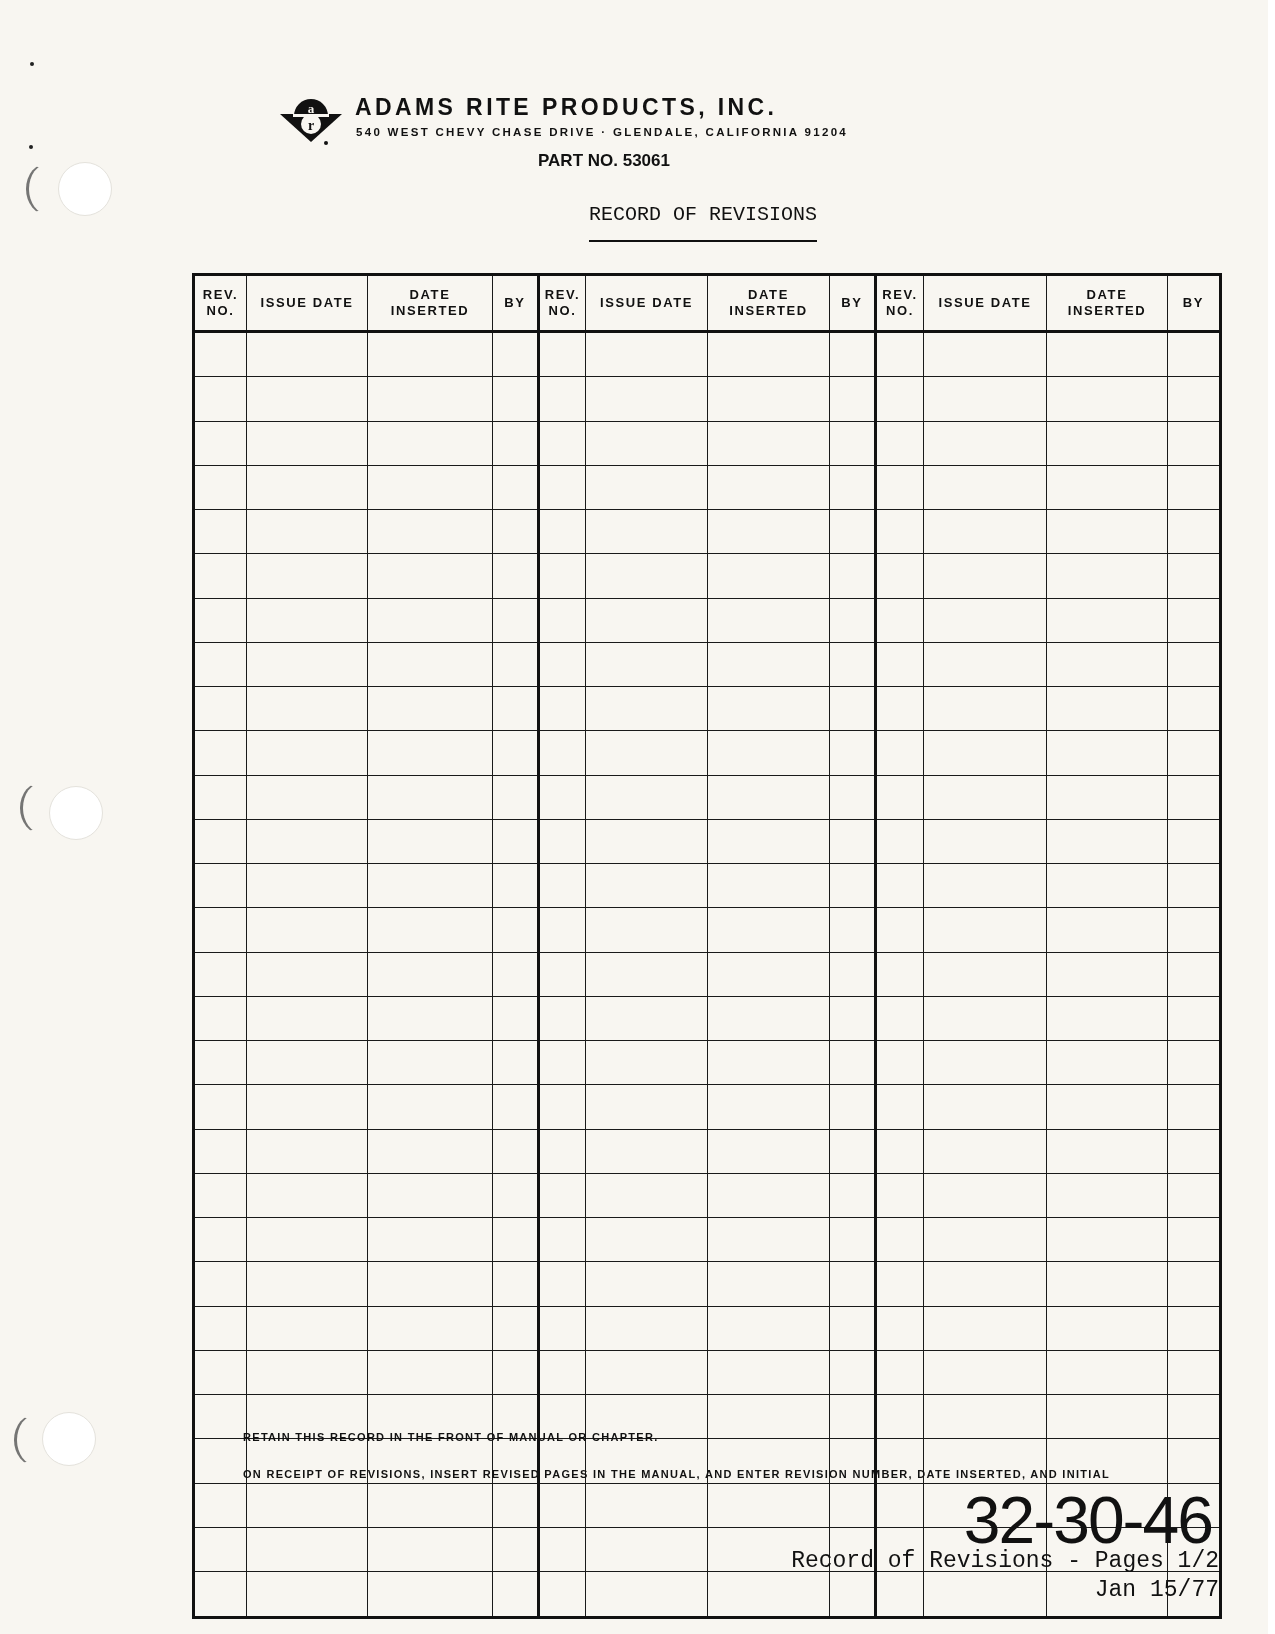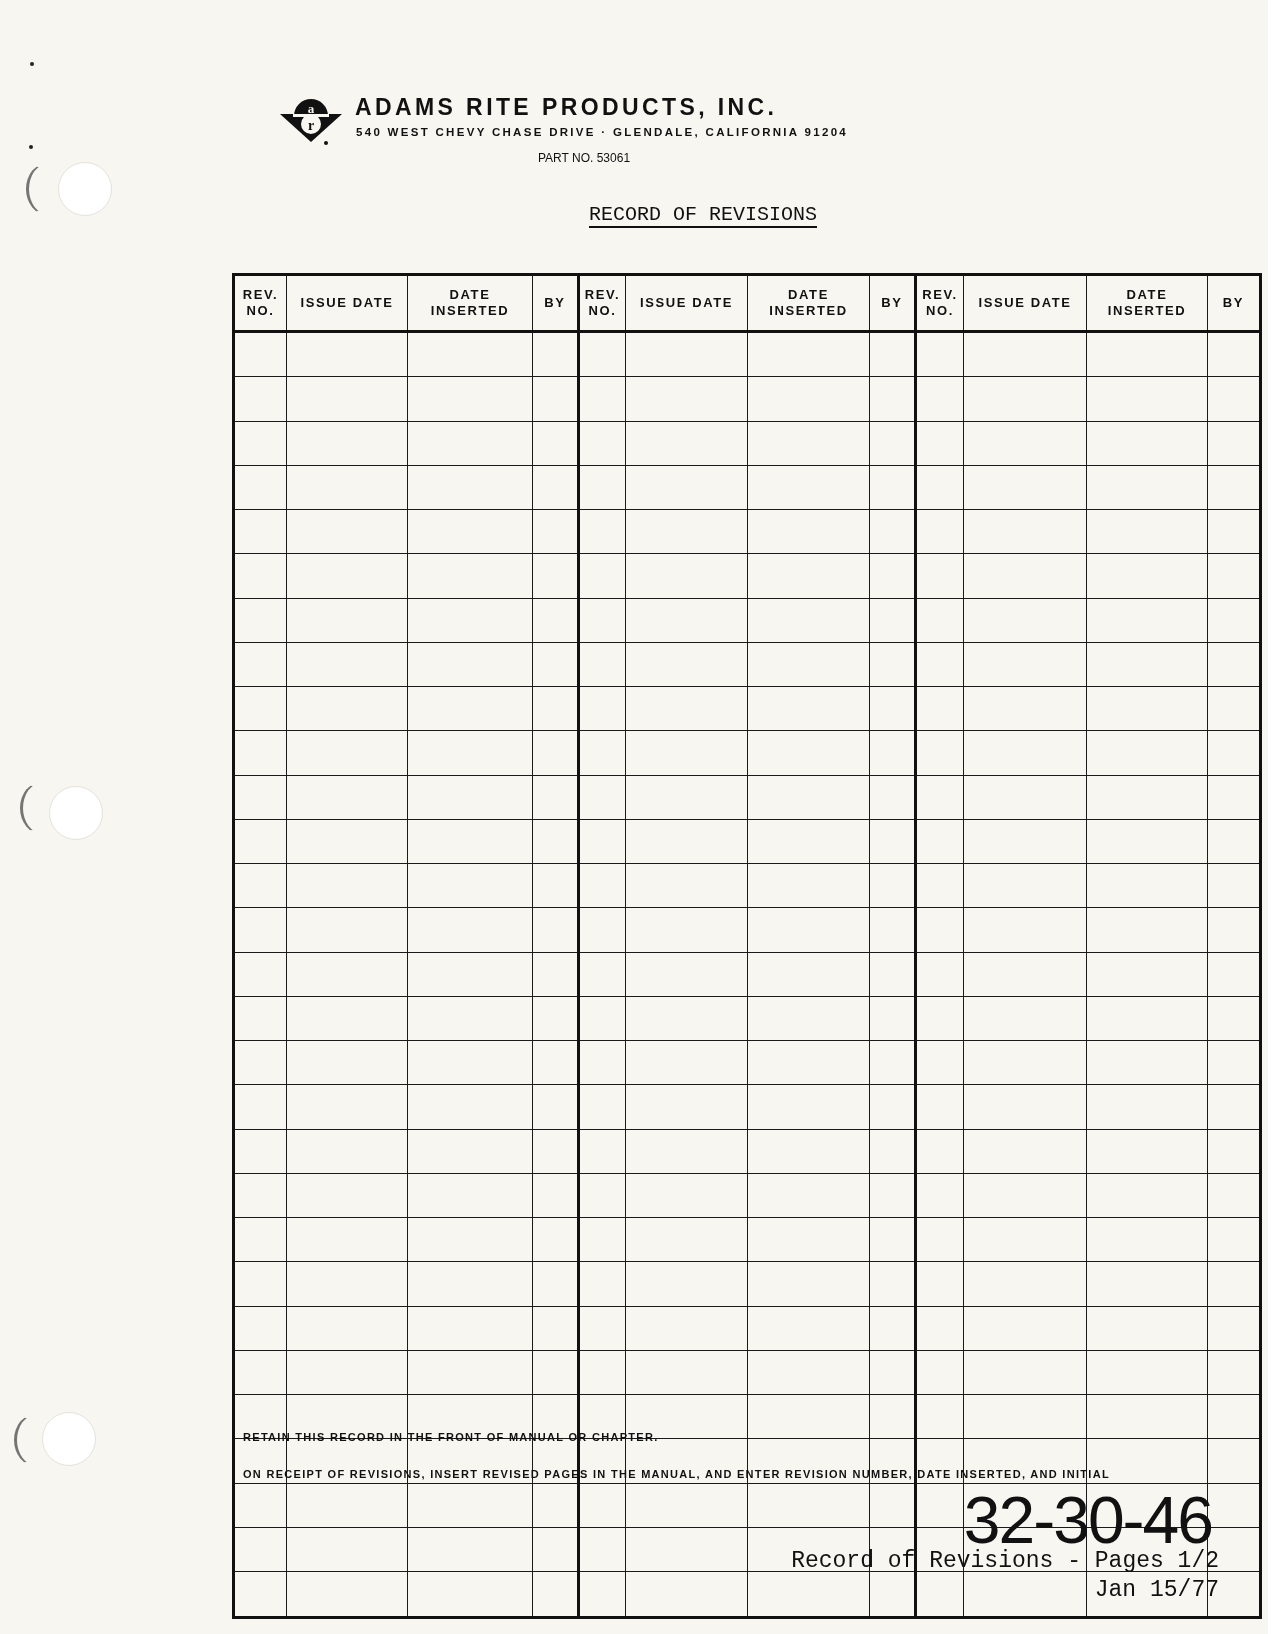--- a/index.html
+++ b/index.html
@@ -16,30 +16,30 @@
   .logo { position: absolute; left: 280px; top: 96px; width: 62px; height: 50px; }
   .company-name {
     position: absolute; left: 355px; top: 94px; font-weight: bold; font-size: 23px;
     letter-spacing: 3.4px; white-space: nowrap;
   }
   .company-address {
     position: absolute; left: 356px; top: 126px; font-weight: bold; font-size: 11.5px;
     letter-spacing: 2.3px; white-space: nowrap; text-align: right;
   }
   .part-no {
-    position: absolute; left: 538px; top: 151px; font-weight: normal; font-size: 12px; white-space: nowrap;
+    position: absolute; left: 538px; top: 151px; font-weight: bold; font-size: 17px; white-space: nowrap;
   }
   .doc-title {
     position: absolute; left: 589px; top: 203px; font-family: "Liberation Mono", monospace;
-    font-size: 20px; white-space: nowrap; padding-bottom: 0; border-bottom: 2px solid #111;
+    font-size: 20px; white-space: nowrap; padding-bottom: 14px; border-bottom: 2px solid #111;
   }
 
   table.rev {
     position: absolute; left: 192px; top: 273px; width: 1027px; height: 1346px;
-    border-collapse: collapse; border: 3px solid #111; table-layout: fixed; margin-left: 40px;
+    border-collapse: collapse; border: 3px solid #111; table-layout: fixed;
   }
   table.rev th, table.rev td { border: 1.5px solid #1a1a1a; padding: 0; }
   table.rev th {
     height: 54px; font-size: 13px; font-weight: bold; letter-spacing: 1.6px; line-height: 16px;
     text-align: center; vertical-align: middle; border-bottom: 3px solid #111;
   }
   table.rev td { height: 35px; }
   table.rev .sep { border-left: 3px solid #111; }
 
   .note { position: absolute; left: 243px; font-weight: bold; font-size: 11px; letter-spacing: 1.3px; white-space: nowrap; }

